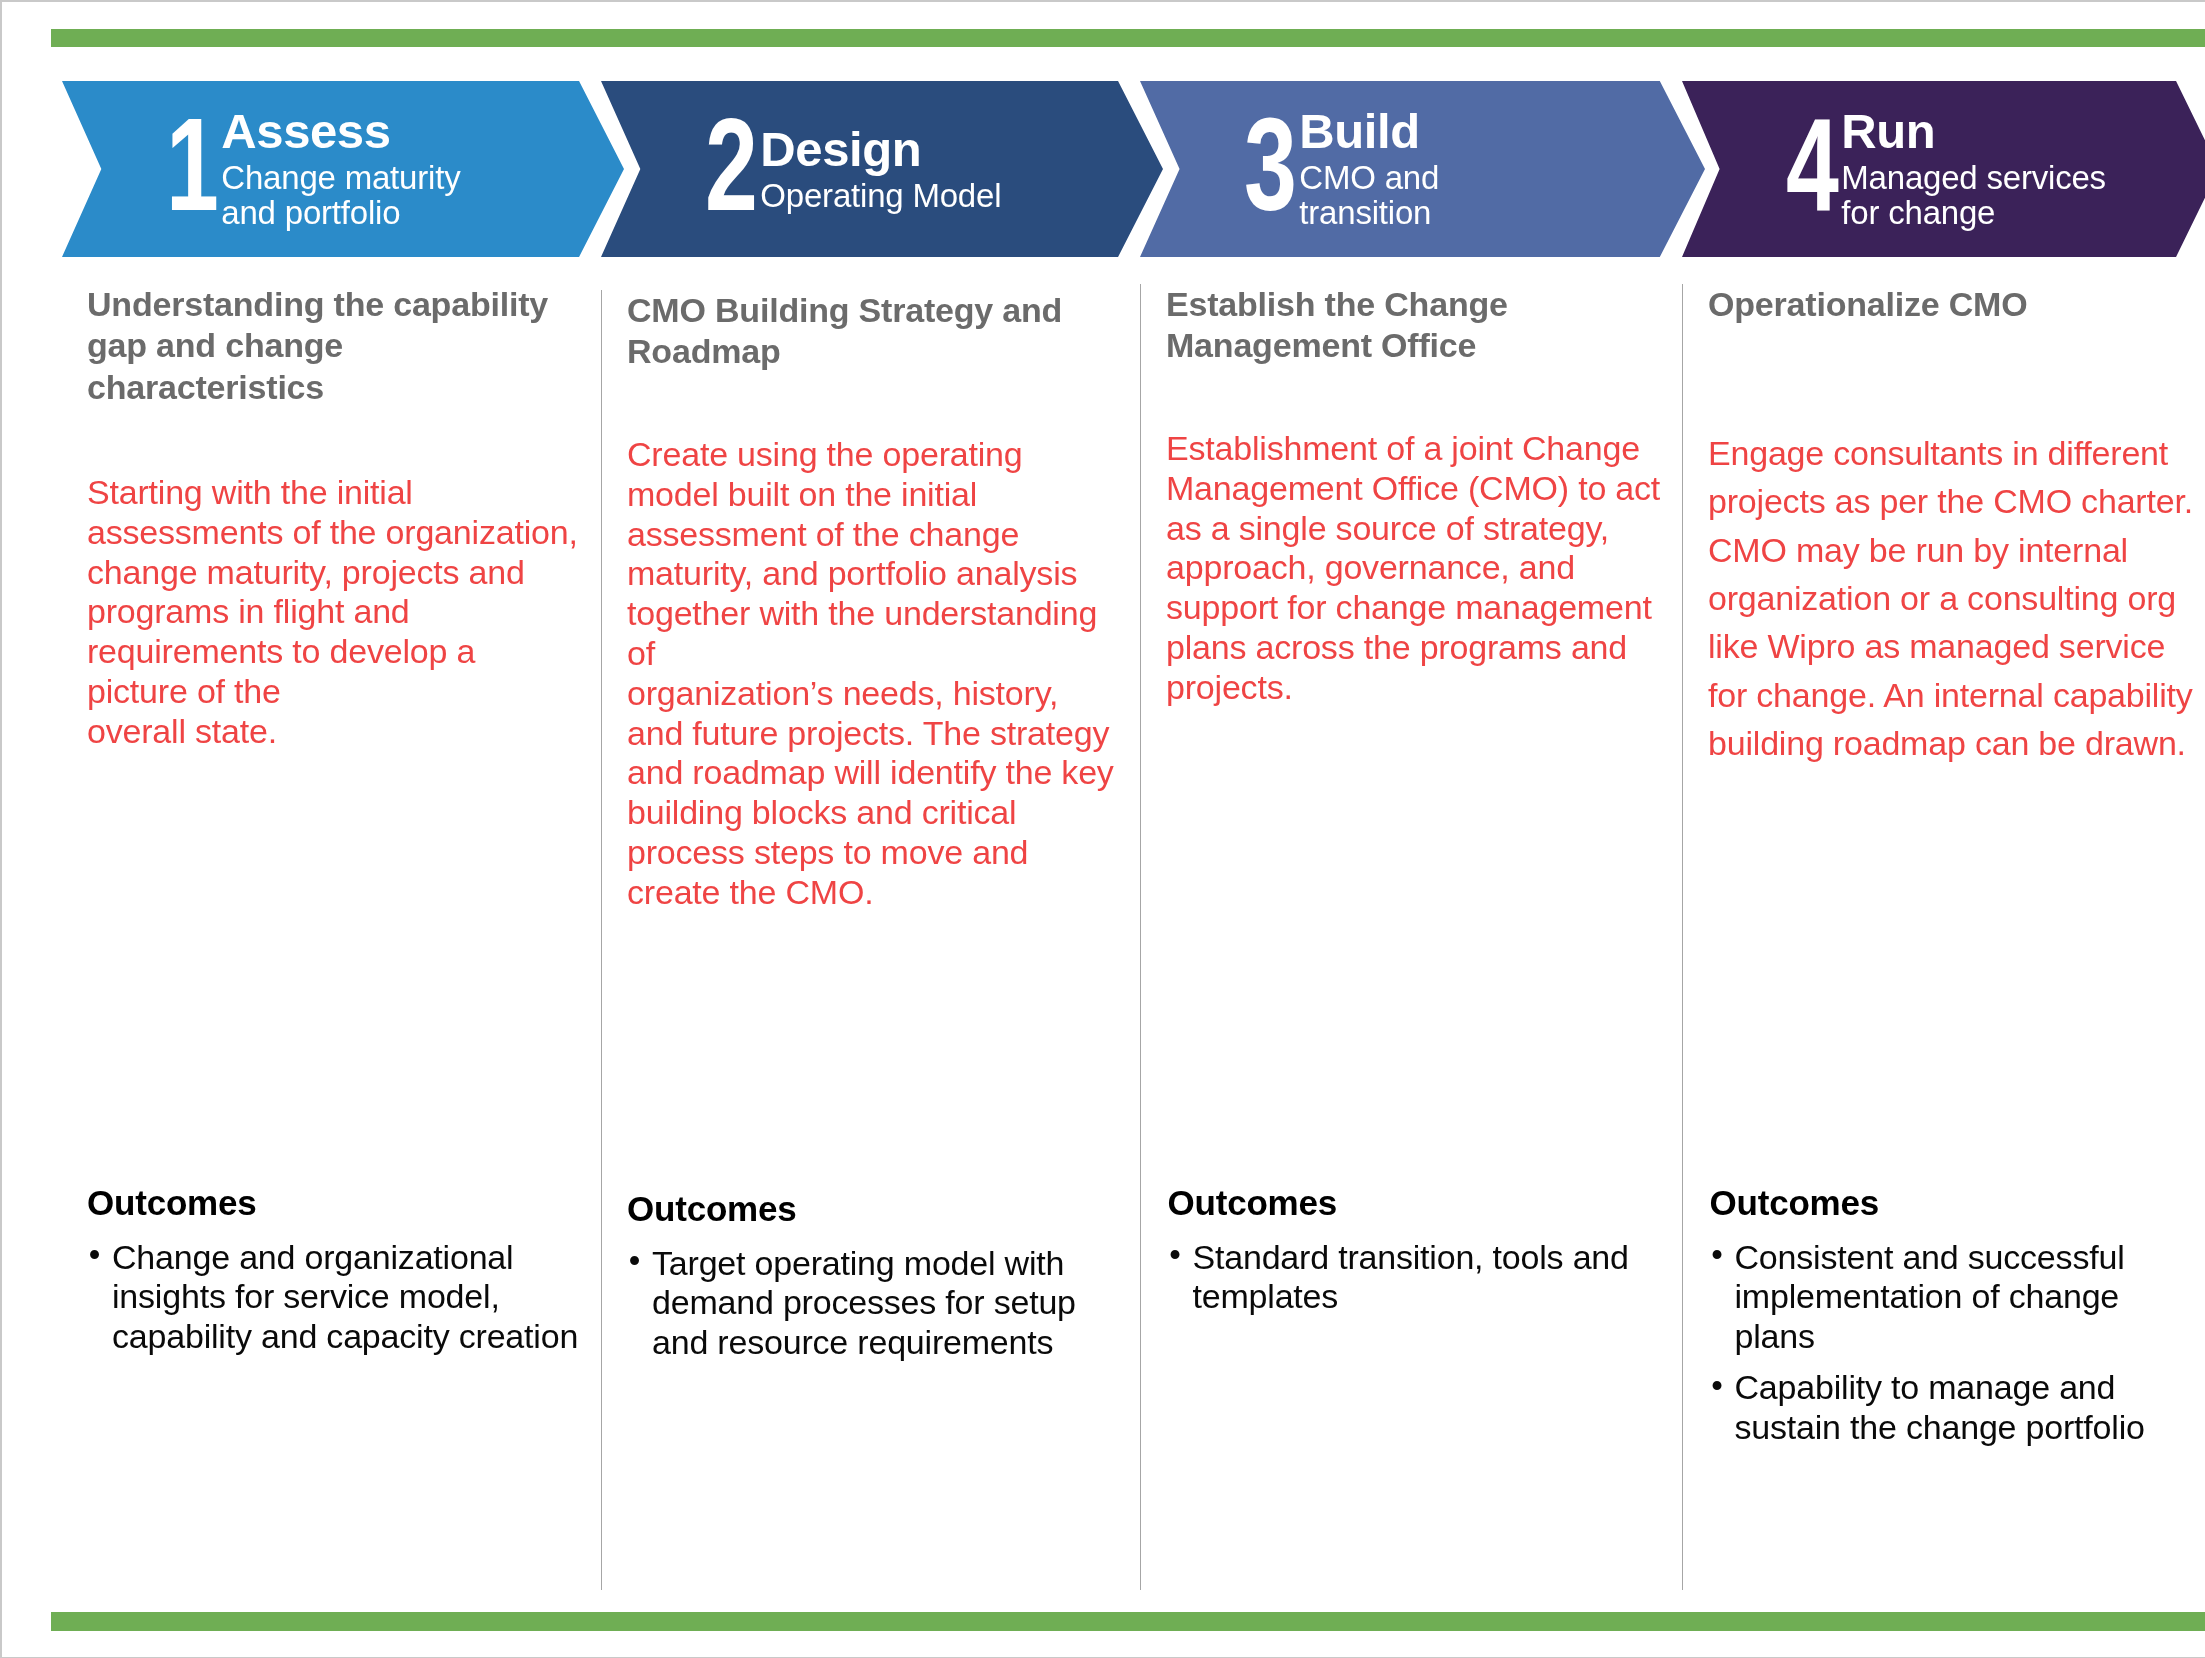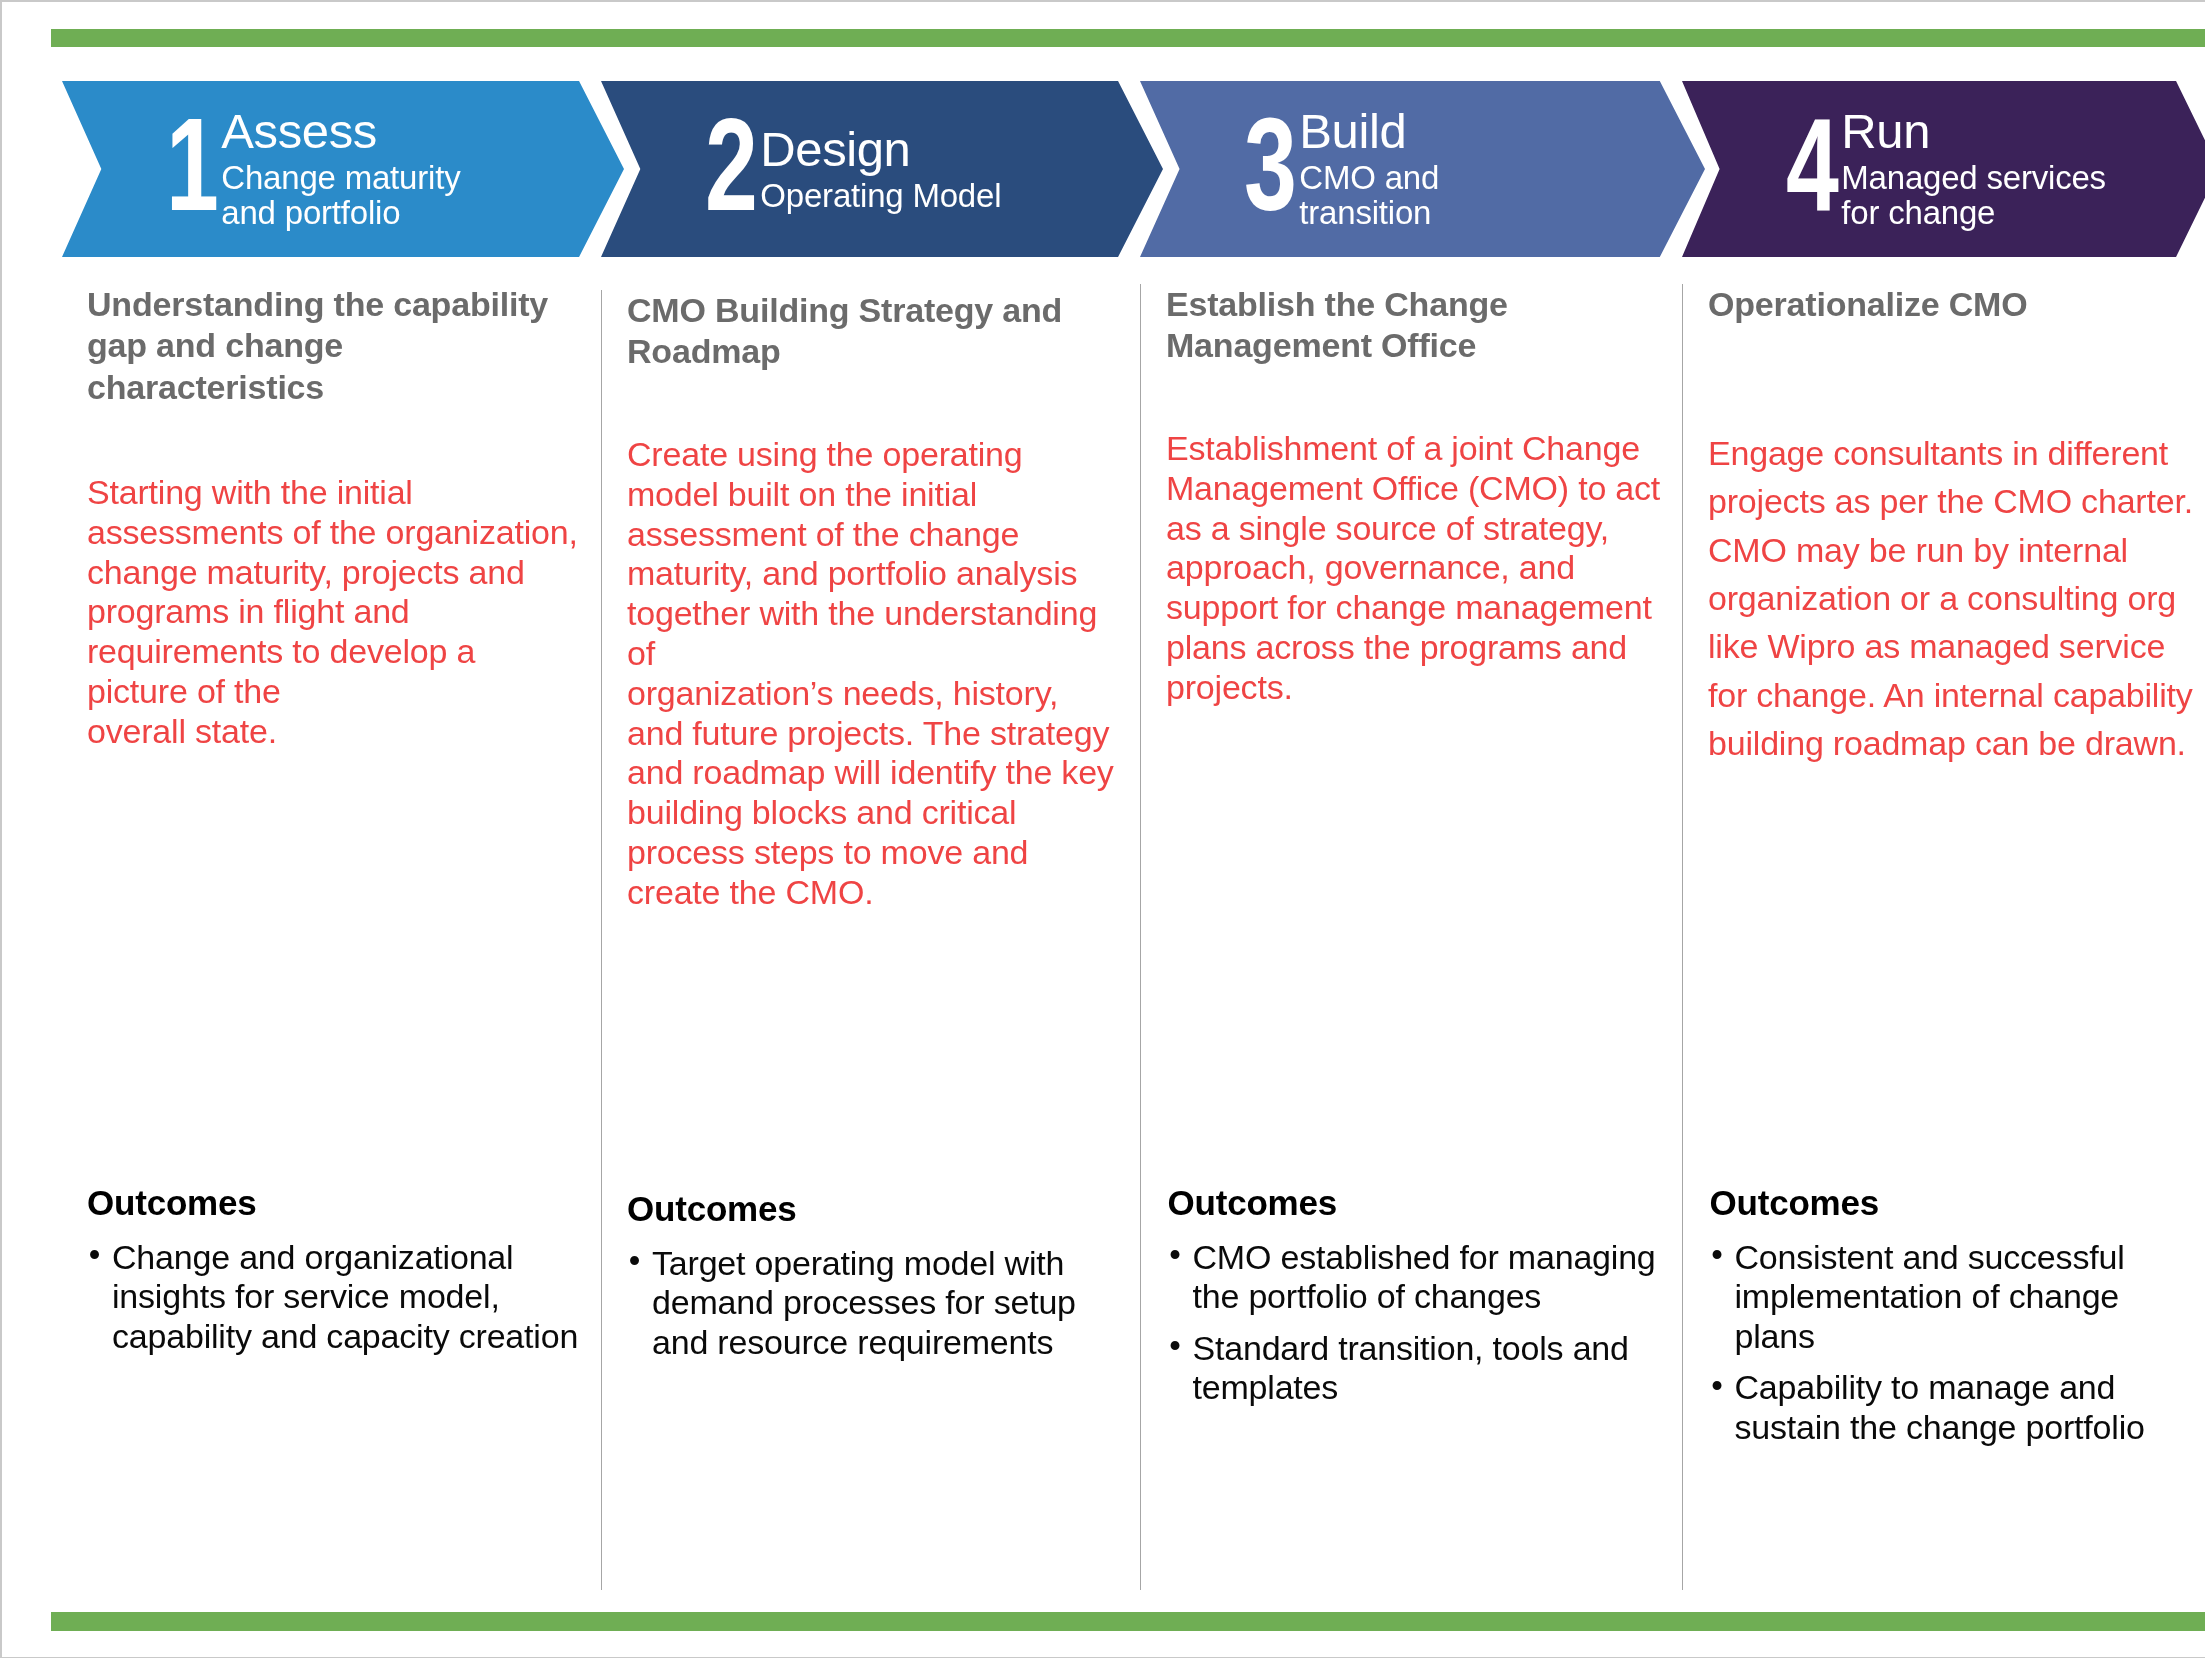--- a/index.html
+++ b/index.html
@@ -57,21 +57,21 @@
     top:-3.5px;
   }
   .arrow .txt{
     display:flex;
     flex-direction:column;
     justify-content:center;
     margin-left:-27px;
   }
   .arrow .ttl{
     font-size:49px;
-    font-weight:400;
+    font-weight:700;
     line-height:1.0;
     letter-spacing:-0.4px;
     margin-bottom:3.5px;
   }
   .arrow .sub{
     font-size:33px;
     font-weight:400;
     line-height:1.07;
     letter-spacing:-0.2px;
   }
@@ -226,21 +226,20 @@
         </ul>
       </div>
     </div>
 
     <div class="col c3">
       <div class="lede">Establish the Change Management Office</div>
       <div class="para">Establishment of a joint Change Management Office (CMO) to act as a single source of strategy, approach, governance, and support for change management plans across the programs and projects.</div>
       <div class="outcomes">
         <div class="out-title">Outcomes</div>
         <ul class="bullets">
-          <li>CMO established for managing the portfolio of changes</li>
           <li>Standard transition, tools and templates</li>
         </ul>
       </div>
     </div>
 
     <div class="col c4">
       <div class="lede">Operationalize CMO</div>
       <div class="para">Engage consultants in different projects as per the CMO charter. CMO may be run by internal organization or a consulting org like Wipro as managed service for change. An internal capability building roadmap can be drawn.</div>
       <div class="outcomes">
         <div class="out-title">Outcomes</div>

